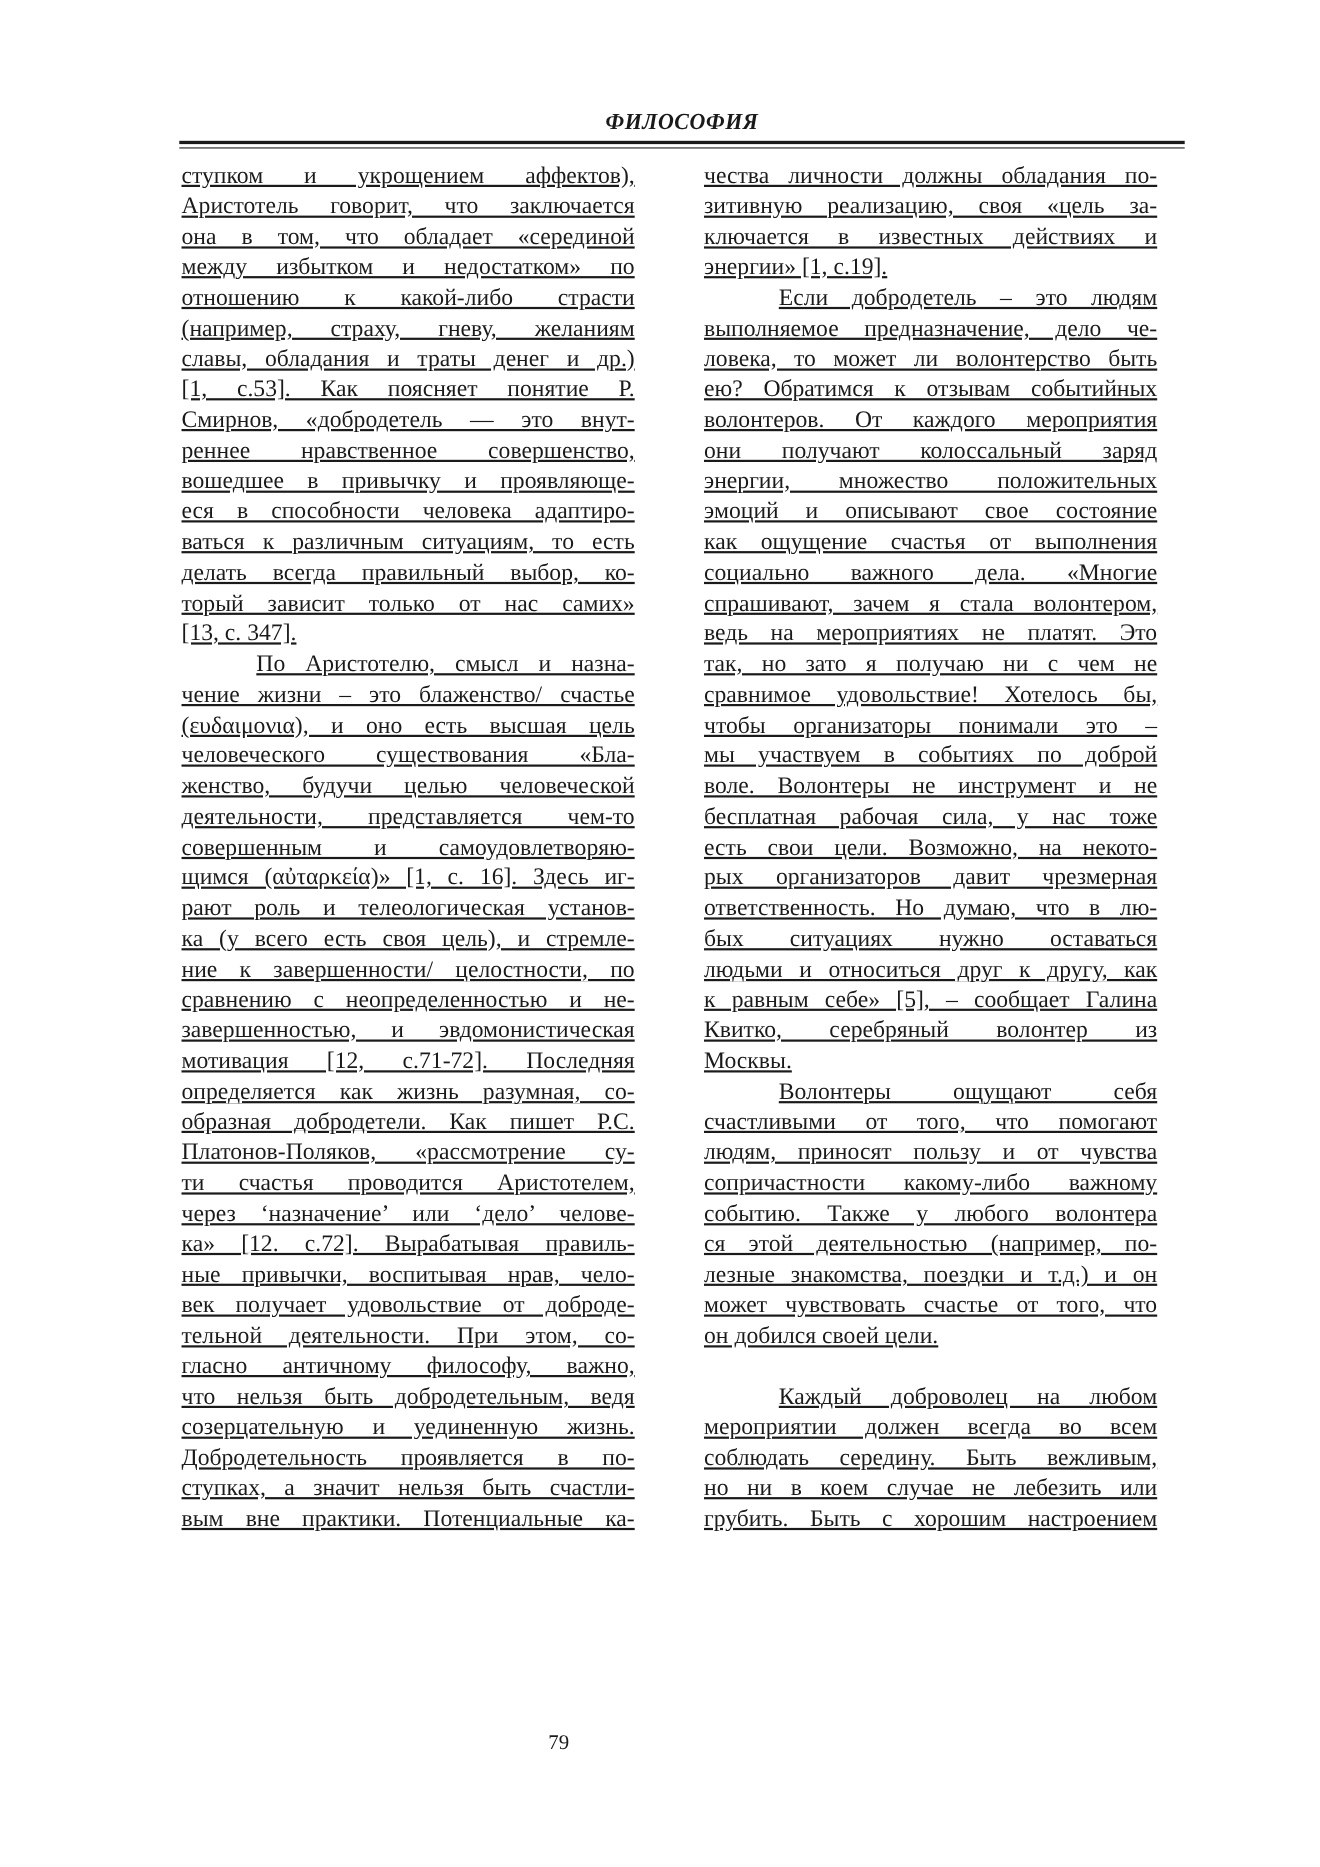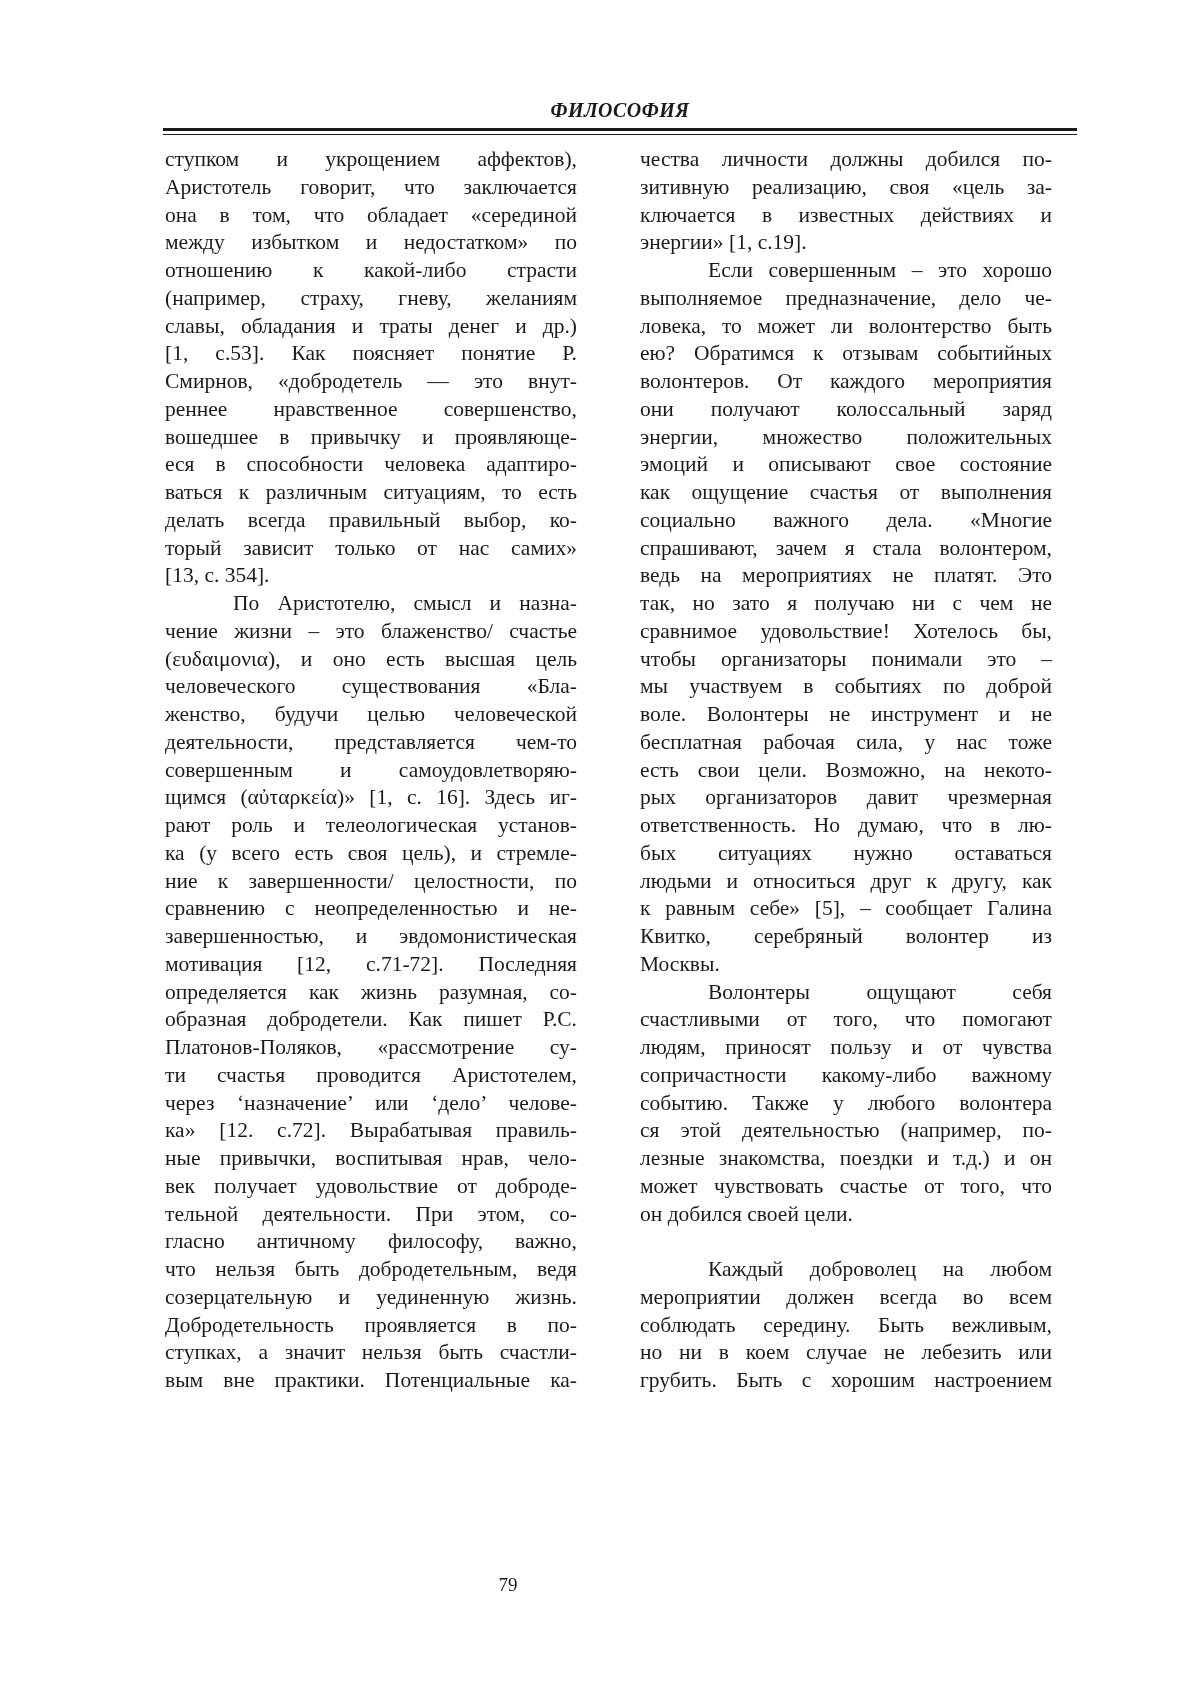--- a/index.html
+++ b/index.html
@@ -4,21 +4,21 @@
 <style>
   html, body { margin: 0; padding: 0; background: #ffffff; }
   body { width: 1200px; height: 1697px; position: relative; overflow: hidden; color: #1a1a1a;
          font-family: "Liberation Serif", "DejaVu Serif", serif; }
   .page { position: absolute; left: 0; top: 0; width: 1200px; height: 1697px; margin-left: 20px; }
   .running-head { position: absolute; left: 143px; width: 914px; top: 98px; text-align: center;
                   font-size: 21px; font-weight: bold; font-style: italic; letter-spacing: 0.5px;
                   transform: scaleX(0.95); }
   .rule-thick { position: absolute; left: 143px; width: 914px; top: 128px; height: 3px; background: #1a1a1a; }
   .rule-thin { position: absolute; left: 143px; width: 914px; top: 134px; height: 1px; background: #1a1a1a; }
-  .column { position: absolute; top: 146px; width: 412px; }
+  .column { position: absolute; top: 146px; width: 412px; text-decoration: underline; }
   .col-left { left: 145px; }
   .col-right { left: 620px; }
   .line { display: block; height: 27.75px; line-height: 27.75px; font-size: 21.5px;
           text-align: justify; text-align-last: justify; white-space: nowrap; overflow: visible; }
   .line.last { text-align-last: left; }
   .line.indent { padding-left: 68px; }
   .page-number { position: absolute; left: 0; width: 976px; top: 1574px; text-align: center; font-size: 19px; }
 </style>
 </head>
 <body>
@@ -37,21 +37,21 @@
       <span class="line">(например, страху, гневу, желаниям</span>
       <span class="line">славы, обладания и траты денег и др.)</span>
       <span class="line">[1, с.53]. Как поясняет понятие Р.</span>
       <span class="line">Смирнов, «добродетель — это внут-</span>
       <span class="line">реннее нравственное совершенство,</span>
       <span class="line">вошедшее в привычку и проявляюще-</span>
       <span class="line">еся в способности человека адаптиро-</span>
       <span class="line">ваться к различным ситуациям, то есть</span>
       <span class="line">делать всегда правильный выбор, ко-</span>
       <span class="line">торый зависит только от нас самих»</span>
-      <span class="line last">[13, с. 354].</span>
+      <span class="line last">[13, с. 347].</span>
       <span class="line indent">По Аристотелю, смысл и назна-</span>
       <span class="line">чение жизни – это блаженство/ счастье</span>
       <span class="line">(ευδαιμονια), и оно есть высшая цель</span>
       <span class="line">человеческого существования «Бла-</span>
       <span class="line">женство, будучи целью человеческой</span>
       <span class="line">деятельности, представляется чем-то</span>
       <span class="line">совершенным и самоудовлетворяю-</span>
       <span class="line">щимся (αὐταρκεία)» [1, с. 16]. Здесь иг-</span>
       <span class="line">рают роль и телеологическая установ-</span>
       <span class="line">ка (у всего есть своя цель), и стремле-</span>
@@ -69,25 +69,25 @@
       <span class="line">век получает удовольствие от доброде-</span>
       <span class="line">тельной деятельности. При этом, со-</span>
       <span class="line">гласно античному философу, важно,</span>
       <span class="line">что нельзя быть добродетельным, ведя</span>
       <span class="line">созерцательную и уединенную жизнь.</span>
       <span class="line">Добродетельность проявляется в по-</span>
       <span class="line">ступках, а значит нельзя быть счастли-</span>
       <span class="line">вым вне практики. Потенциальные ка-</span>
     </div>
   <div class="column col-right" id="col-right">
-      <span class="line">чества личности должны добился по-</span>
+      <span class="line">чества личности должны обладания по-</span>
       <span class="line">зитивную реализацию, своя «цель за-</span>
       <span class="line">ключается в известных действиях и</span>
       <span class="line last">энергии» [1, с.19].</span>
-      <span class="line indent">Если совершенным – это хорошо</span>
+      <span class="line indent">Если добродетель – это людям</span>
       <span class="line">выполняемое предназначение, дело че-</span>
       <span class="line">ловека, то может ли волонтерство быть</span>
       <span class="line">ею? Обратимся к отзывам событийных</span>
       <span class="line">волонтеров. От каждого мероприятия</span>
       <span class="line">они получают колоссальный заряд</span>
       <span class="line">энергии, множество положительных</span>
       <span class="line">эмоций и описывают свое состояние</span>
       <span class="line">как ощущение счастья от выполнения</span>
       <span class="line">социально важного дела. «Многие</span>
       <span class="line">спрашивают, зачем я стала волонтером,</span>

